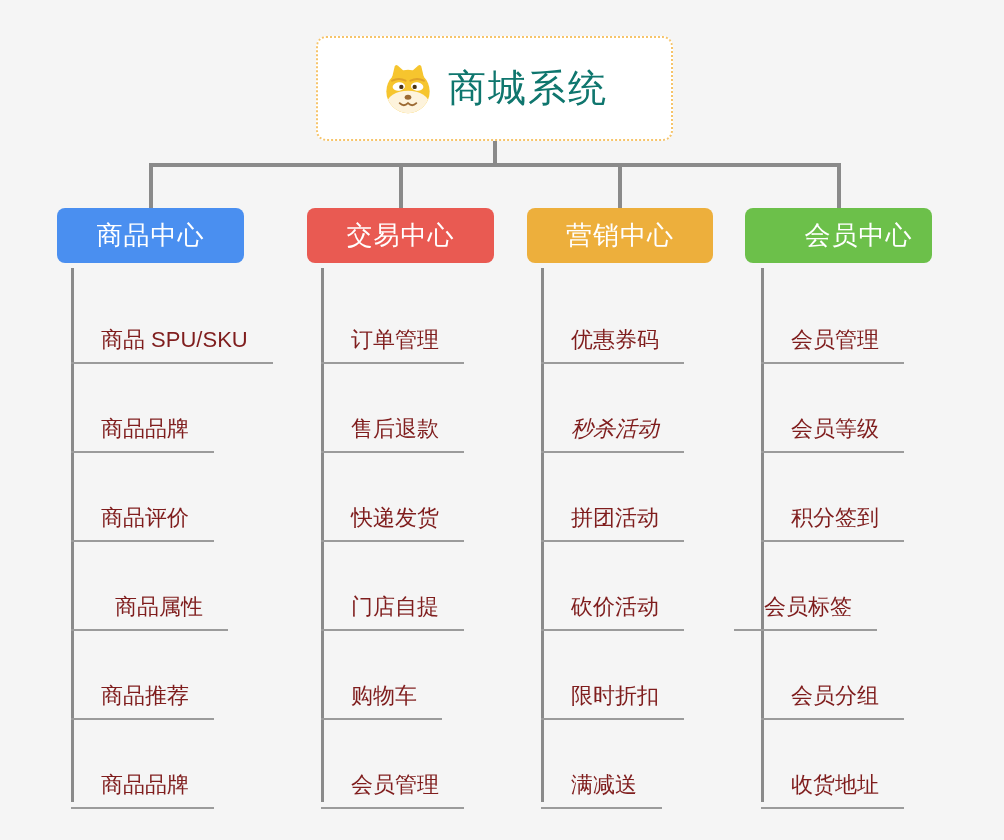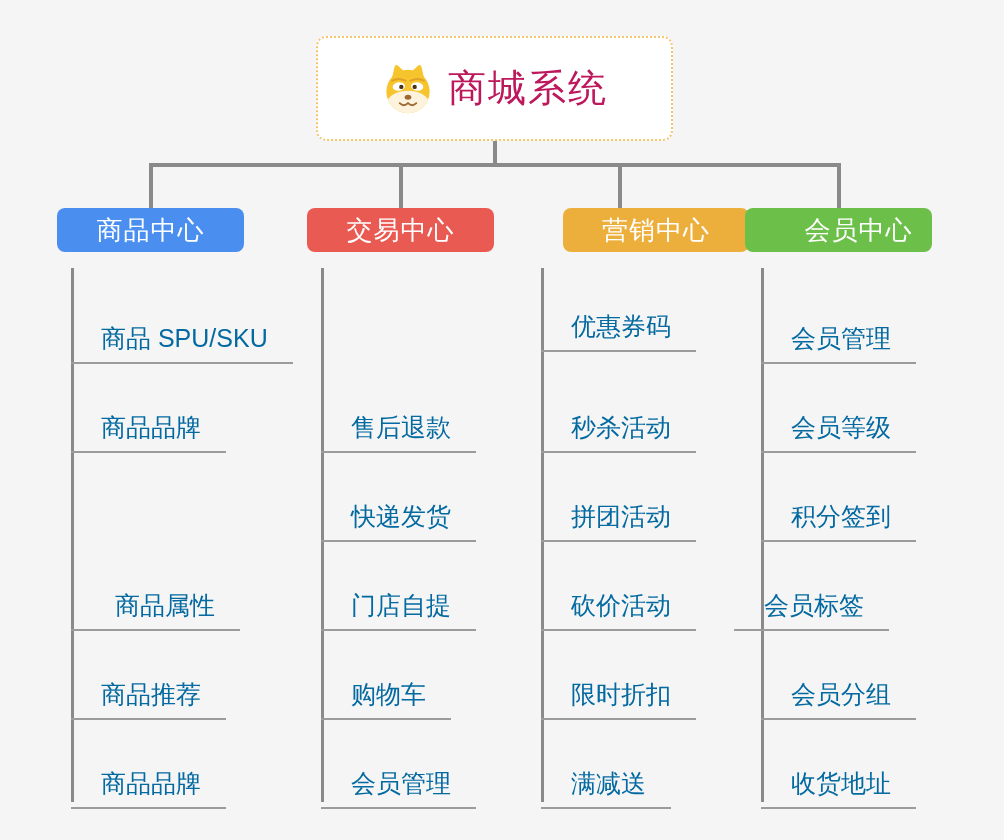--- a/index.html
+++ b/index.html
@@ -46,21 +46,21 @@
   
   .line {
     position: absolute;
     background: #8a8a8a;
   }
 
   
   .branch-box {
     position: absolute;
     top: 208px;
-    height: 44px;
+    height: 55px;
     box-sizing: border-box;
     border-radius: 8px;
     color: #ffffff;
     font-size: 26px;
     letter-spacing: 1px;
     display: flex;
     align-items: center;
     justify-content: center;
     cursor: pointer;
     white-space: nowrap;
@@ -81,22 +81,22 @@
     height: 40px;
     box-sizing: content-box;
     display: flex;
     align-items: flex-end;
     width: max-content;
     padding: 0 25px 7px 30px;
     border-bottom: 2px solid #9b9b9b;
     cursor: pointer;
   }
   .sub-label {
-    font-size: 25px;
-    color: #0369a1;
+    font-size: 22px;
+    color: #7f1d1d;
     white-space: nowrap;
   }
 </style>
 </head>
 <body>
 
 <div class="canvas">
 
   <div class="root-node">
     <svg class="doge" viewBox="0 0 64 60" aria-hidden="true">
@@ -114,72 +114,78 @@
       <ellipse cx="21" cy="27" rx="7.5" ry="5" fill="#ffffff" transform="rotate(-8 21 27)"></ellipse>
       <ellipse cx="43" cy="27" rx="7.5" ry="5" fill="#ffffff" transform="rotate(8 43 27)"></ellipse>
       <circle cx="24" cy="27.5" r="2.6" fill="#4a3214"></circle>
       <circle cx="40" cy="27.5" r="2.6" fill="#4a3214"></circle>
       <path d="M13 20 Q21 16 29 20" stroke="#e0a32a" stroke-width="2.5" fill="none" stroke-linecap="round"></path>
       <path d="M35 20 Q43 16 51 20" stroke="#e0a32a" stroke-width="2.5" fill="none" stroke-linecap="round"></path>
 
       <ellipse cx="32" cy="40" rx="4" ry="3" fill="#9c6a33"></ellipse>
       <path d="M22 47 Q27 52 32 47 Q37 52 42 47" stroke="#9c6a33" stroke-width="2.2" fill="none" stroke-linecap="round"></path>
     </svg>
-    <span class="root-title" style="color: #be185d;">商城系统</span>
+    <span class="root-title" style="color: #0f766e;">商城系统</span>
   </div>
 
   <div class="line" style="left:493px; top:141px; width:4px; height:25px;"></div>
   <div class="line" style="left:149px; top:163px; width:691px; height:4px;"></div>
   <div class="line" style="left:149px; top:163px; width:4px; height:45px;"></div>
   <div class="line" style="left:399px; top:163px; width:4px; height:45px;"></div>
   <div class="line" style="left:618px; top:163px; width:4px; height:45px;"></div>
   <div class="line" style="left:837px; top:163px; width:4px; height:45px;"></div>
 
   <div class="branch-box" style="left: 57px; width: 187px; background: rgb(74, 143, 240);">商品中心</div>
   <div class="trunk" style="left:71px;"></div>
   <div class="sub-item" style="left:71px; top:315px;">
     <span class="sub-label">商品 SPU/SKU</span>
     </div>
   <div class="sub-item" style="left:71px; top:404px;">
     <span class="sub-label">商品品牌</span>
     </div>
+  <div class="sub-item" style="left:71px; top:493px;">
+    <span class="sub-label">商品评价</span>
+    </div>
   <div class="sub-item" style="left:71px; top:582px;padding-left:44px;">
     <span class="sub-label">商品属性</span>
     </div>
   <div class="sub-item" style="left:71px; top:671px;">
     <span class="sub-label">商品推荐</span>
     </div>
   <div class="sub-item" style="left:71px; top:760px;">
     <span class="sub-label">商品品牌</span>
     </div>
 
   <div class="branch-box" style="left: 307px; width: 187px; background: rgb(233, 90, 82);">交易中心</div>
   <div class="trunk" style="left:321px;"></div>
+  <div class="sub-item" style="left:321px; top:315px;">
+    <span class="sub-label">订单管理</span>
+    </div>
   <div class="sub-item" style="left:321px; top:404px;">
     <span class="sub-label">售后退款</span>
     </div>
   <div class="sub-item" style="left:321px; top:493px;">
     <span class="sub-label">快递发货</span>
     </div>
   <div class="sub-item" style="left:321px; top:582px;">
     <span class="sub-label">门店自提</span>
     </div>
   <div class="sub-item" style="left:321px; top:671px;">
     <span class="sub-label">购物车</span>
     </div>
   <div class="sub-item" style="left:321px; top:760px;">
     <span class="sub-label">会员管理</span>
     </div>
 
-  <div class="branch-box" style="left: 527px; width: 186px; background: rgb(237, 175, 60); margin-left: 36px;">营销中心</div>
+  <div class="branch-box" style="left: 527px; width: 186px; background: rgb(237, 175, 60);">营销中心</div>
   <div class="trunk" style="left:541px;"></div>
-  <div class="sub-item" style="left:541px; top:303px;">
+  <div class="sub-item" style="left:541px; top:315px;">
     <span class="sub-label">优惠券码</span>
     </div>
-  <div class="sub-item" style="left:541px; top:404px;">
+  <div class="sub-item" style="left:541px; top:404px;font-style:italic;">
     <span class="sub-label">秒杀活动</span>
     </div>
   <div class="sub-item" style="left:541px; top:493px;">
     <span class="sub-label">拼团活动</span>
     </div>
   <div class="sub-item" style="left:541px; top:582px;">
     <span class="sub-label">砍价活动</span>
     </div>
   <div class="sub-item" style="left:541px; top:671px;">
     <span class="sub-label">限时折扣</span>

